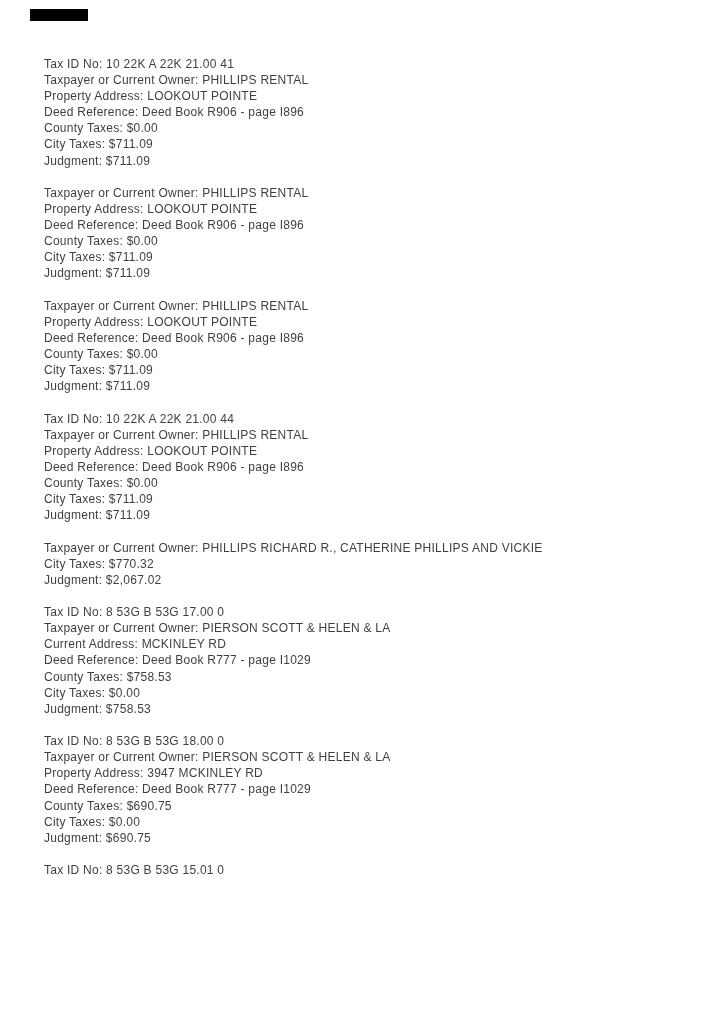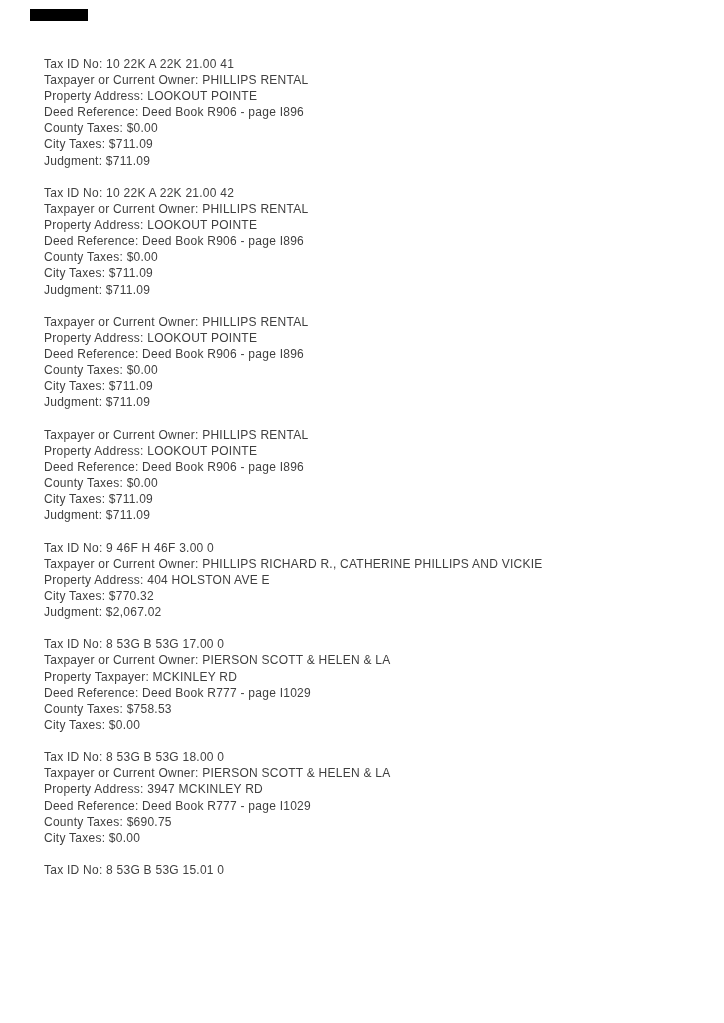--- a/index.html
+++ b/index.html
@@ -53,64 +53,64 @@
       <div class="record">
         <div class="line">Tax ID No: 10 22K A 22K 21.00 41</div>
         <div class="line">Taxpayer or Current Owner: PHILLIPS RENTAL</div>
         <div class="line">Property Address: LOOKOUT POINTE</div>
         <div class="line">Deed Reference: Deed Book R906 - page I896</div>
         <div class="line">County Taxes: $0.00</div>
         <div class="line">City Taxes: $711.09</div>
         <div class="line">Judgment: $711.09</div>
       </div>
       <div class="record">
-        <div class="line">Tax ID No: 10 22K A 22K 21.00 42</div>
         <div class="line">Taxpayer or Current Owner: PHILLIPS RENTAL</div>
         <div class="line">Property Address: LOOKOUT POINTE</div>
         <div class="line">Deed Reference: Deed Book R906 - page I896</div>
         <div class="line">County Taxes: $0.00</div>
         <div class="line">City Taxes: $711.09</div>
         <div class="line">Judgment: $711.09</div>
       </div>
       <div class="record">
         <div class="line">Taxpayer or Current Owner: PHILLIPS RENTAL</div>
         <div class="line">Property Address: LOOKOUT POINTE</div>
         <div class="line">Deed Reference: Deed Book R906 - page I896</div>
         <div class="line">County Taxes: $0.00</div>
         <div class="line">City Taxes: $711.09</div>
         <div class="line">Judgment: $711.09</div>
       </div>
       <div class="record">
+        <div class="line">Tax ID No: 10 22K A 22K 21.00 44</div>
         <div class="line">Taxpayer or Current Owner: PHILLIPS RENTAL</div>
         <div class="line">Property Address: LOOKOUT POINTE</div>
         <div class="line">Deed Reference: Deed Book R906 - page I896</div>
         <div class="line">County Taxes: $0.00</div>
         <div class="line">City Taxes: $711.09</div>
         <div class="line">Judgment: $711.09</div>
       </div>
       <div class="record">
-        <div class="line">Tax ID No: 9 46F H 46F 3.00 0</div>
         <div class="line">Taxpayer or Current Owner: PHILLIPS RICHARD R., CATHERINE PHILLIPS AND VICKIE</div>
-        <div class="line">Property Address: 404 HOLSTON AVE E</div>
         <div class="line">City Taxes: $770.32</div>
         <div class="line">Judgment: $2,067.02</div>
       </div>
       <div class="record">
         <div class="line">Tax ID No: 8 53G B 53G 17.00 0</div>
         <div class="line">Taxpayer or Current Owner: PIERSON SCOTT &amp; HELEN &amp; LA</div>
-        <div class="line">Property Taxpayer: MCKINLEY RD</div>
+        <div class="line">Current Address: MCKINLEY RD</div>
         <div class="line">Deed Reference: Deed Book R777 - page I1029</div>
         <div class="line">County Taxes: $758.53</div>
         <div class="line">City Taxes: $0.00</div>
+        <div class="line">Judgment: $758.53</div>
       </div>
       <div class="record">
         <div class="line">Tax ID No: 8 53G B 53G 18.00 0</div>
         <div class="line">Taxpayer or Current Owner: PIERSON SCOTT &amp; HELEN &amp; LA</div>
         <div class="line">Property Address: 3947 MCKINLEY RD</div>
         <div class="line">Deed Reference: Deed Book R777 - page I1029</div>
         <div class="line">County Taxes: $690.75</div>
         <div class="line">City Taxes: $0.00</div>
+        <div class="line">Judgment: $690.75</div>
       </div>
       <div class="record">
         <div class="line">Tax ID No: 8 53G B 53G 15.01 0</div>
       </div>
     </div>
 </div>
 
 </body></html>

